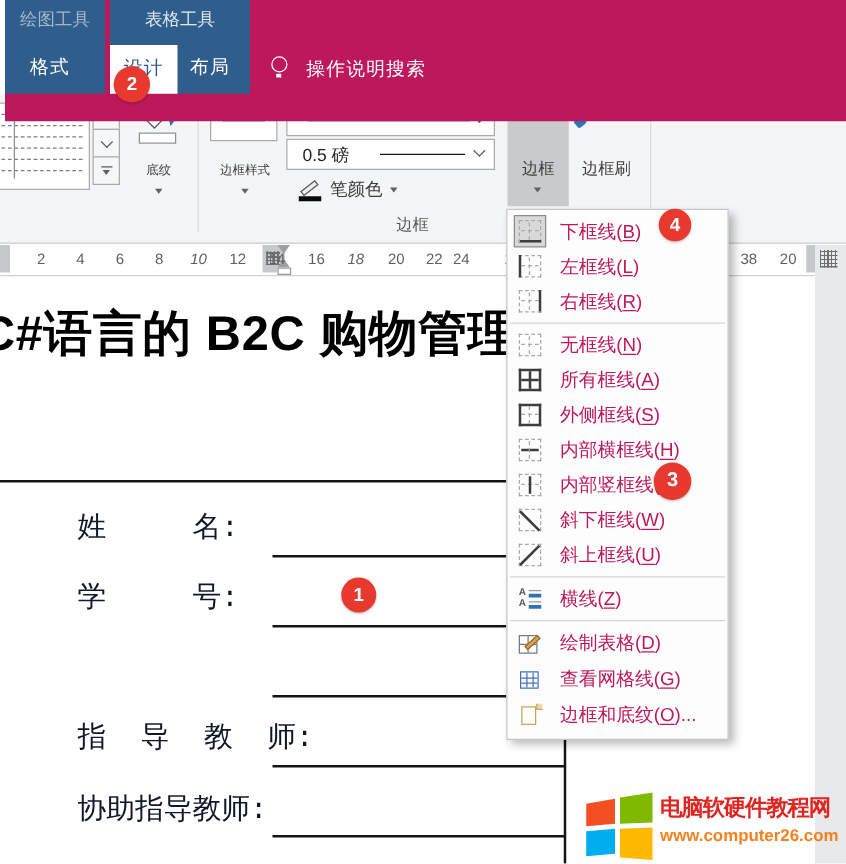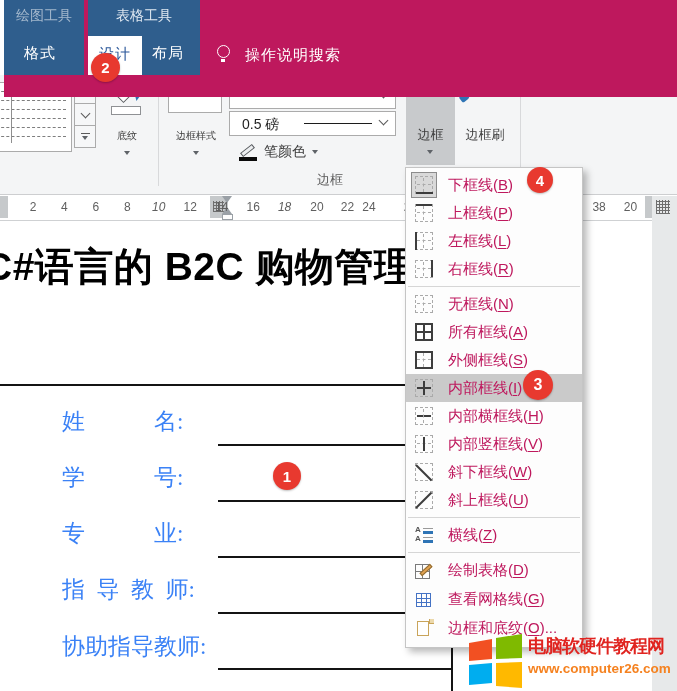--- a/index.html
+++ b/index.html
@@ -120,21 +120,21 @@
   .ind-top { position:absolute; left:222px; top:0; width:0; height:0; border-left:5.5px solid transparent; border-right:5.5px solid transparent; border-top:7px solid #9aa0a6; }
   .ind-bot-tri { position:absolute; left:222px; top:11px; width:0; height:0; border-left:5.5px solid transparent; border-right:5.5px solid transparent; border-bottom:7px solid #9aa0a6; }
   .ind-bot-box { position:absolute; left:222px; top:18px; width:11px; height:6px; background:#fdfdfd; border:1px solid #9aa0a6; }
 
   
   .page { left:0; top:221px; width:652px; height:470px; background:#fff; z-index:1; }
   .app-gutter { left:652px; top:196px; width:25px; height:495px; background:#e7e9ea; z-index:1; }
   .doc-title { position:absolute; left:-16px; top:240px; font-size:39px; font-weight:bold; color:#000; white-space:nowrap; letter-spacing:0.5px; z-index:1; }
   .rule-h { position:absolute; background:#141414; height:2px; z-index:1; }
   .rule-v { position:absolute; background:#141414; width:2px; z-index:1; }
-  .form-label { position:absolute; left:62px; font-size:23px; color:#3b82f6; font-family:Liberation Serif, serif; white-space:pre; z-index:1; }
+  .form-label { position:absolute; left:62px; font-size:23px; color:#0f172a; font-family:Liberation Mono, monospace; white-space:pre; z-index:1; }
   .u-line { position:absolute; left:218px; width:234px; height:1.8px; background:#141414; z-index:1; }
 
   
   .menu { left:405px; top:167px; width:178px; background:#fdfdfd; border:1px solid #c5c5c5; box-shadow:4px 4px 7px rgba(0,0,0,0.28); z-index:30; padding:3px 0 4px 0; }
   .mi { position:relative; display:flex; align-items:center; height:28px; padding-left:9px; cursor:default; }
   .mi.hl { background:#cacaca; }
   .mlabel { margin-left:15px; font-size:15px; color:#be185d; white-space:nowrap; }
   .mlabel u { text-decoration-thickness:1px; text-underline-offset:2px; }
   .menu-sep { height:0; border-top:1px solid #d6d6d6; margin:3px 2px; }
 
@@ -287,50 +287,38 @@
 
   <div class="doc-title">C#语言的 B2C 购物管理信息</div>
 
   <div class="rule-h" style="left:0;top:384px;width:454px;"></div>
   <div class="rule-v" style="left:451px;top:384px;height:307px;"></div>
 
   <div class="form-label" style="top:406px;">姓　　　名:</div>
   <div class="u-line" style="top:444px;"></div>
   <div class="form-label" style="top:462px;">学　　　号:</div>
   <div class="u-line" style="top:500px;"></div>
-  <div class="form-label" style="top:518px;">专　　　业:</div>
   <div class="u-line" style="top:556px;"></div>
   <div class="form-label" style="top:574px;">指  导  教  师:</div>
   <div class="u-line" style="top:612px;"></div>
   <div class="form-label" style="top:631px;">协助指导教师:</div>
   <div class="u-line" style="top:668px;"></div>
 
   <div class="abs menu">
 
     <div class="mi">
       <span class="bi sel">
           <i class="t"></i>
           <i class="r"></i>
           <i class="b s"></i>
           <i class="l"></i>
           <i class="ch"></i>
           <i class="cv"></i>
         </span>
       <span class="mlabel"><span>下框线</span><span>(</span><u>B</u><span>)</span><span></span></span>
-    </div>
-    <div class="mi">
-      <span class="bi">
-          <i class="t s"></i>
-          <i class="r"></i>
-          <i class="b"></i>
-          <i class="l"></i>
-          <i class="ch"></i>
-          <i class="cv"></i>
-        </span>
-      <span class="mlabel"><span>上框线</span><span>(</span><u>P</u><span>)</span><span></span></span>
     </div>
     <div class="mi">
       <span class="bi">
           <i class="t"></i>
           <i class="r"></i>
           <i class="b"></i>
           <i class="l s"></i>
           <i class="ch"></i>
           <i class="cv"></i>
         </span>
@@ -375,31 +363,20 @@
     <div class="mi">
       <span class="bi">
           <i class="t s"></i>
           <i class="r s"></i>
           <i class="b s"></i>
           <i class="l s"></i>
           <i class="ch"></i>
           <i class="cv"></i>
         </span>
       <span class="mlabel"><span>外侧框线</span><span>(</span><u>S</u><span>)</span><span></span></span>
-    </div>
-    <div class="mi hl">
-      <span class="bi">
-          <i class="t"></i>
-          <i class="r"></i>
-          <i class="b"></i>
-          <i class="l"></i>
-          <i class="ch s"></i>
-          <i class="cv s"></i>
-        </span>
-      <span class="mlabel"><span>内部框线</span><span>(</span><u>I</u><span>)</span><span></span></span>
     </div>
     <div class="mi">
       <span class="bi">
           <i class="t"></i>
           <i class="r"></i>
           <i class="b"></i>
           <i class="l"></i>
           <i class="ch s"></i>
           <i class="cv"></i>
         </span>

